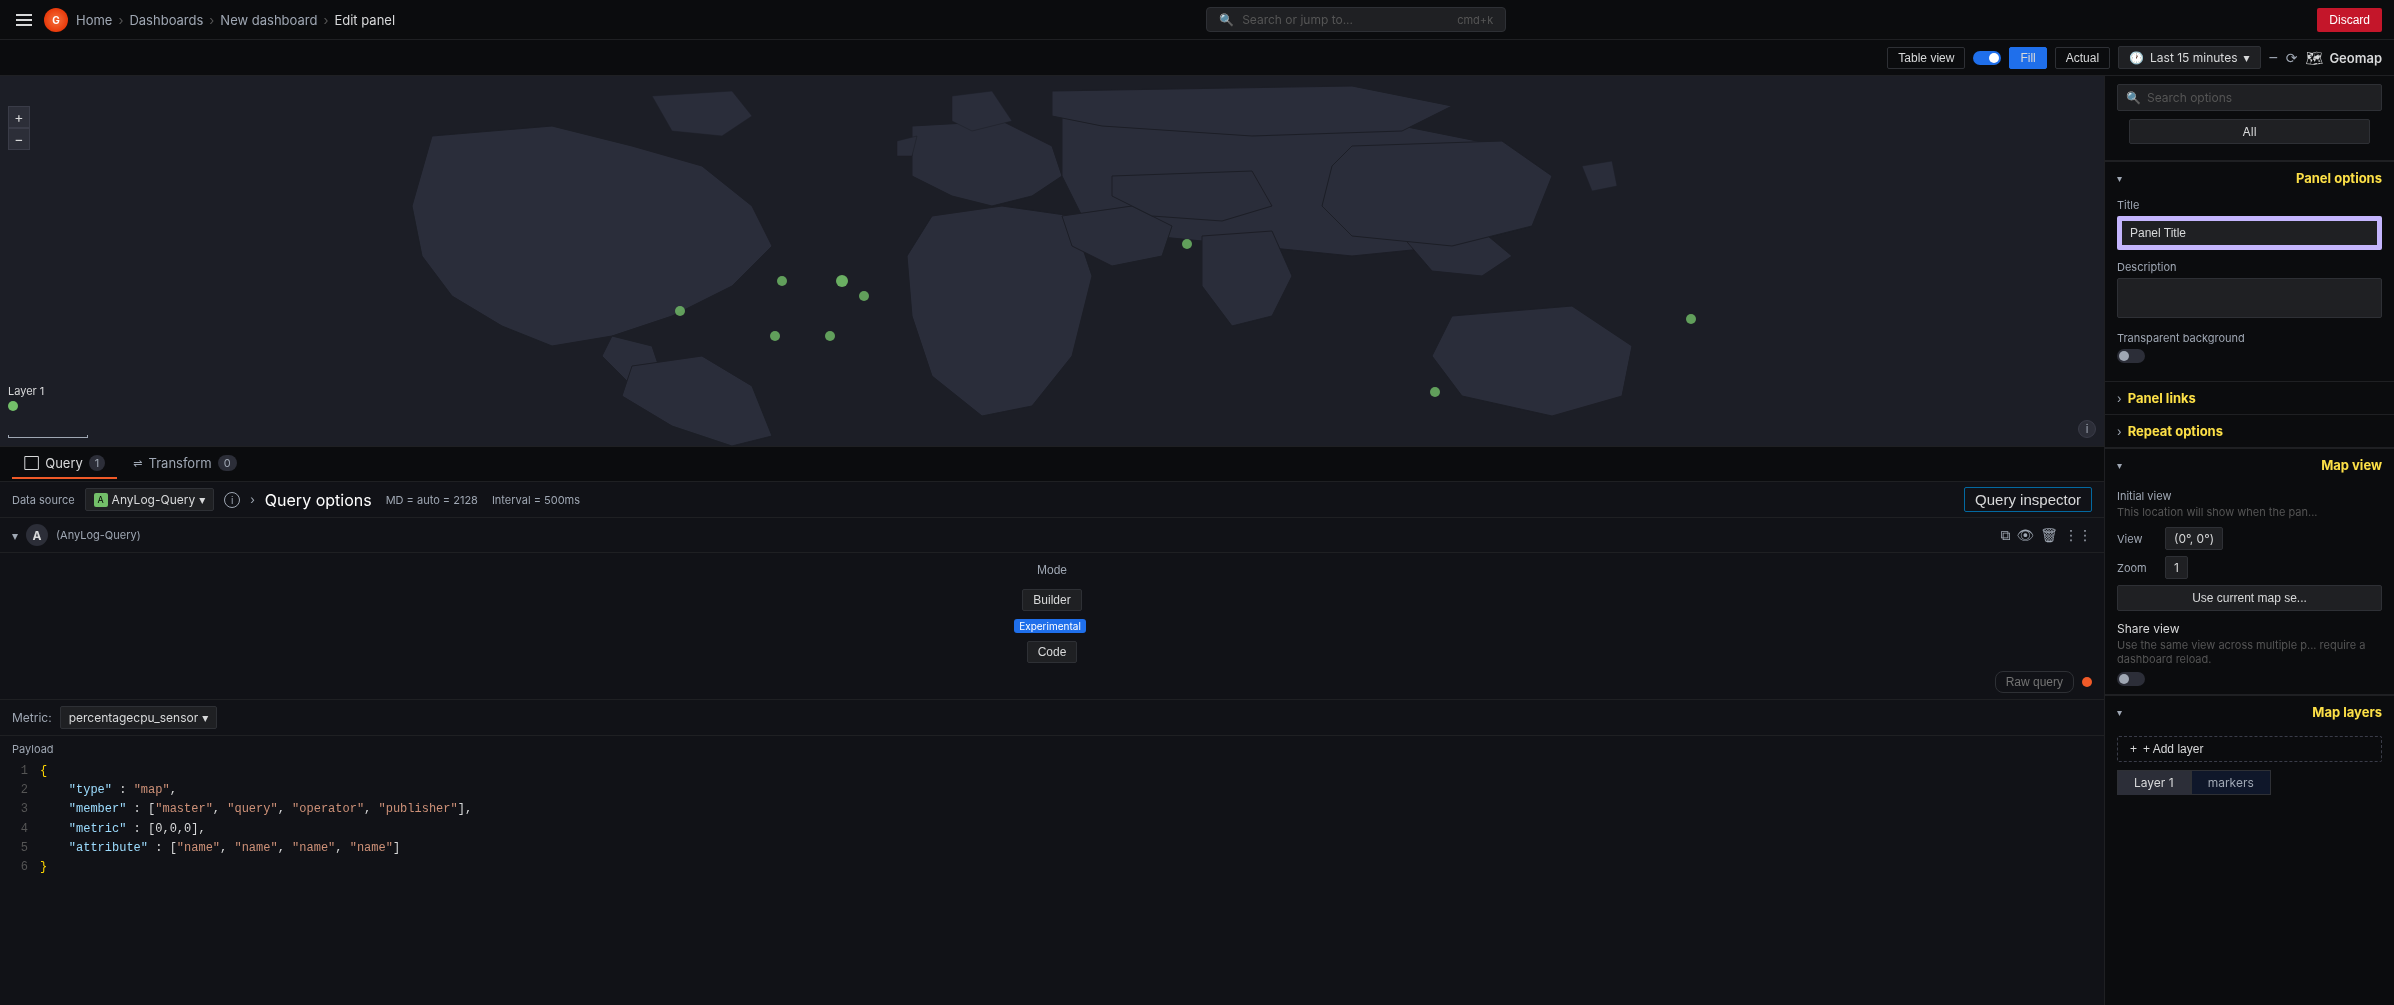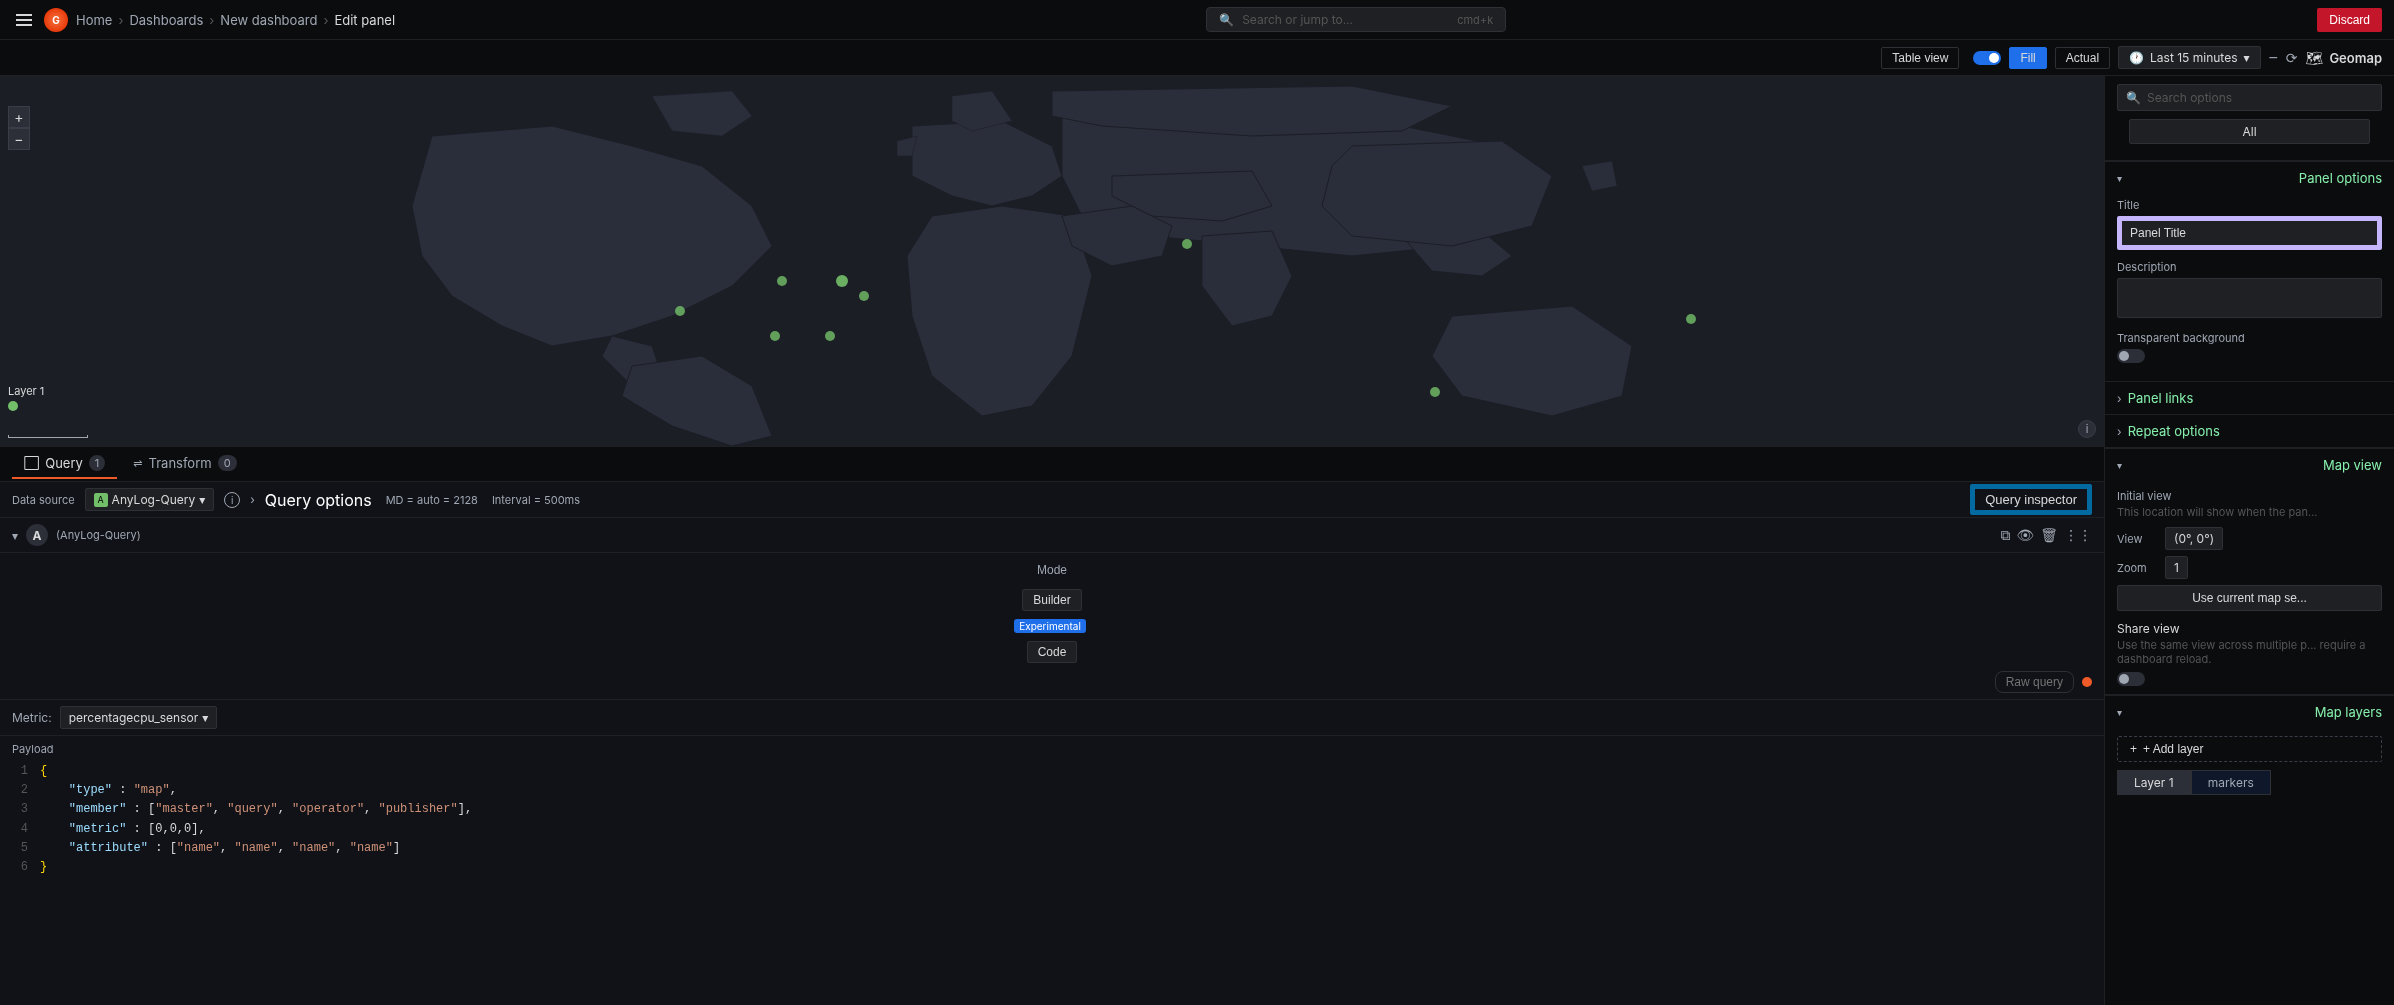--- a/index.html
+++ b/index.html
@@ -37,21 +37,21 @@
     .toolbar {
       height: 36px;
       background: #0b0c0e;
       border-bottom: 1px solid #1f2023;
       display: flex;
       align-items: center;
       justify-content: flex-end;
       padding: 0 12px;
       gap: 8px;
     }
-    .toolbar-group { display: flex; align-items: center; gap: 14px; }
+    .toolbar-group { display: flex; align-items: center; gap: 8px; }
     .btn-outline {
       background: transparent; border: 1px solid #2e3035; border-radius: 2px;
       color: #d8d9da; padding: 3px 10px; font-size: 12px; cursor: pointer;
       display: flex; align-items: center; gap: 4px;
     }
     .btn-active { background: #1f6feb; border-color: #1f6feb; }
     .toggle-dot {
       width: 28px; height: 14px; border-radius: 7px; background: #1f6feb;
       position: relative; cursor: pointer;
     }
@@ -160,22 +160,22 @@
     .datasource-select {
       display: flex; align-items: center; gap: 4px;
       background: #1f2023; border: 1px solid #2e3035; border-radius: 2px;
       padding: 3px 8px; cursor: pointer; font-size: 12px; color: #d8d9da;
     }
     .ds-icon { width: 14px; height: 14px; background: #73bf69; border-radius: 2px; font-size: 9px; display: flex; align-items: center; justify-content: center; color: #000; }
     .info-circle { width: 16px; height: 16px; border-radius: 50%; border: 1px solid #9fa7b3; color: #9fa7b3; font-size: 10px; display: flex; align-items: center; justify-content: center; cursor: pointer; }
     .query-options-link { color: #ffffff; font-size: 16px; cursor: pointer; }
     .query-meta { font-size: 11px; color: #9fa7b3; margin-left: 4px; }
     .query-inspector-btn {
-      margin-left: auto; background: transparent; border: 5px solid #0369a1;
-      border-radius: 2px; color: #d8d9da; padding: 3px 10px; font-size: 13px; cursor: pointer; text-align: right;
+      margin-left: auto; background: transparent; border: 1px solid #0369a1;
+      border-radius: 2px; color: #d8d9da; padding: 3px 10px; font-size: 15px; cursor: pointer; text-align: right;
     }
 
     
     .query-body {
       flex: 1;
       background: #111217;
       overflow: auto;
     }
     .query-row-header {
       display: flex; align-items: center; padding: 6px 12px;
@@ -262,21 +262,21 @@
       padding: 4px 12px; text-align: center; font-size: 12px;
       color: #d8d9da; cursor: pointer; border: 1px solid #2e3035;
     }
     .right-panel-body { flex: 1; overflow-y: auto; padding: 0 0 12px; }
 
     .section-header {
       display: flex; align-items: center; justify-content: space-between;
       padding: 8px 12px; cursor: pointer;
       border-top: 1px solid #1f2023;
     }
-    .section-title { font-size: 13px; font-weight: 400; color: #86efac; }
+    .section-title { font-size: 13px; font-weight: 700; color: #fde047; }
     .section-body { padding: 4px 12px 8px; }
 
     .field-row { margin-bottom: 10px; }
     .field-label { font-size: 11px; color: #9fa7b3; margin-bottom: 4px; }
     .field-input {
       width: 100%; background: #1f2023; border: 5px solid #c4b5fd;
       border-radius: 2px; color: #d8d9da; padding: 5px 8px; font-size: 12px;
       outline: none;
     }
     .field-textarea {

